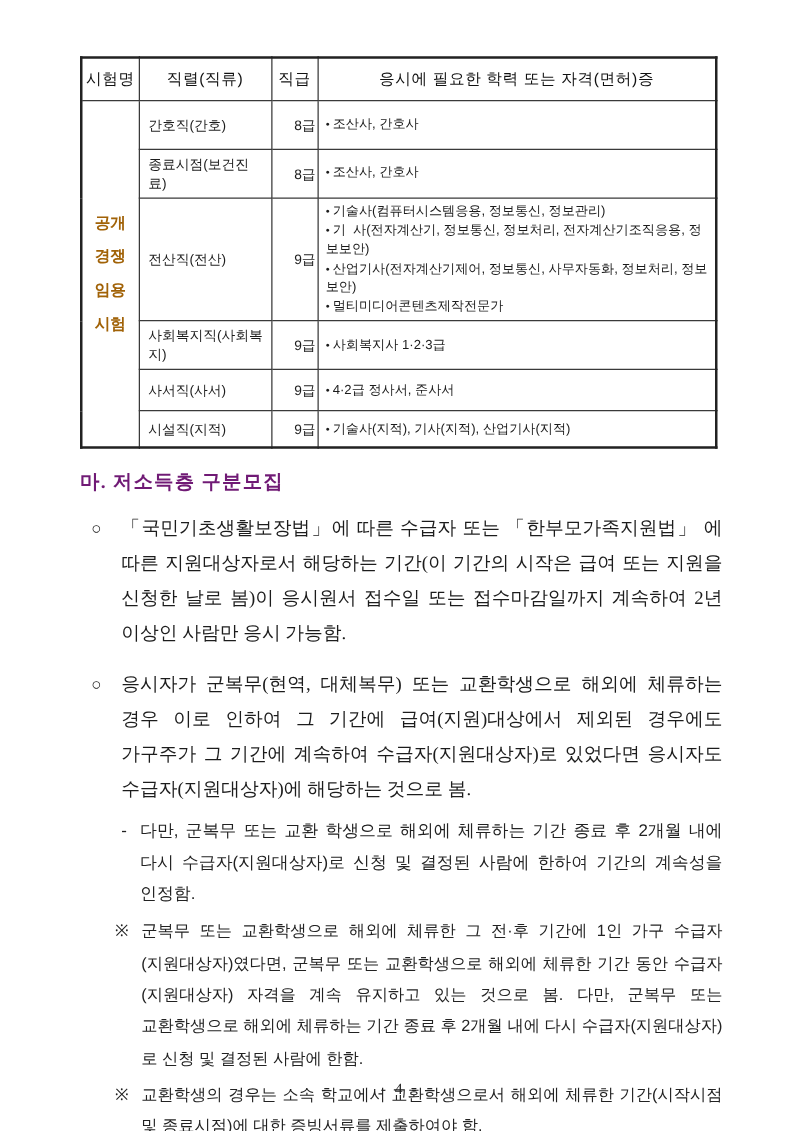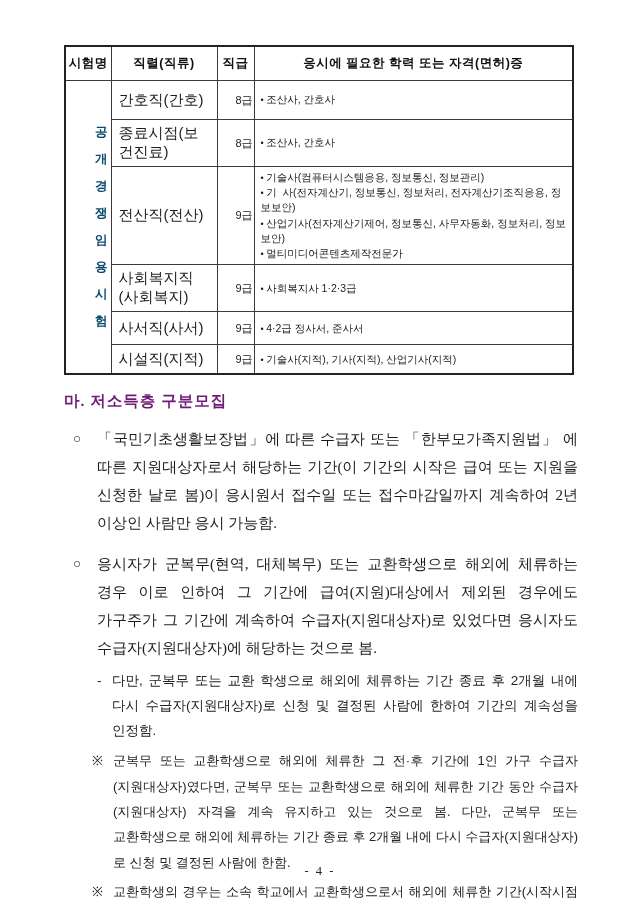--- a/index.html
+++ b/index.html
@@ -20,43 +20,42 @@
   table.qual-table {
     border-collapse: collapse;
     width: 510px;
     table-layout: fixed;
     border: 2px solid #222;
     font-family: "Liberation Sans", sans-serif;
   }
   .qual-table th, .qual-table td { border: 1px solid #3a3a3a; }
   .qual-table th {
     font-size: 12.5px;
-    font-weight: bold;
+    font-weight: normal;
     text-align: center;
     padding: 8px 2px;
     letter-spacing: 0.5px;
     color: #111;
   }
   .col-exam   { width: 46px; }
   .col-series { width: 106px; }
   .col-grade  { width: 37px; }
   .col-quals  { width: auto; }
 
   td.exam-name {
     text-align: center;
     vertical-align: middle;
     font-weight: bold;
     font-size: 12.5px;
-    color: #0c4a6e;
-    padding-left: 27px;
+    color: #a16207;
   }
   td.exam-name div { line-height: 27px; }
 
   td.series {
-    font-size: 15px;
+    font-size: 11px;
     padding: 4px 4px 4px 7px;
     vertical-align: middle;
   }
   td.grade {
     font-size: 11px;
     text-align: right;
     vertical-align: middle;
   }
   td.quals {
     font-size: 10.5px;

